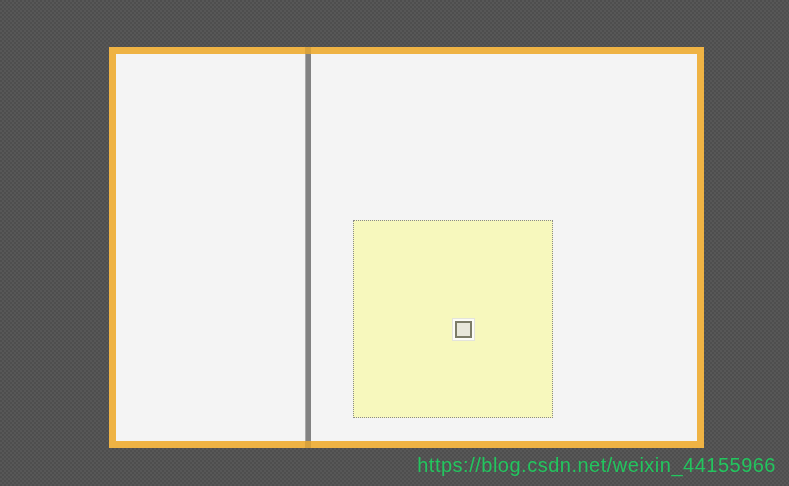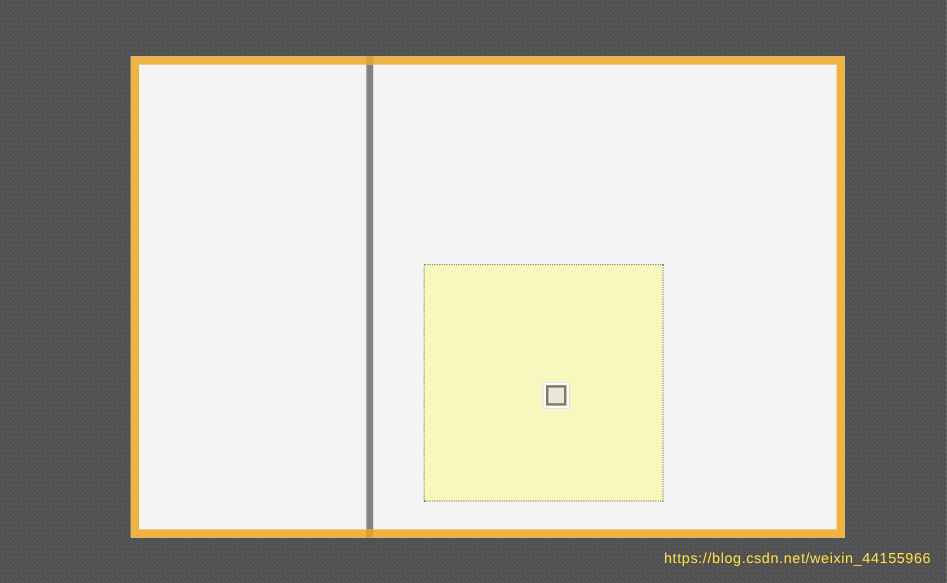--- a/index.html
+++ b/index.html
@@ -47,22 +47,22 @@
     border:1px solid #e4e4dc;
   }
   .small-box-inner{
     position:absolute;left:2px;top:2px;right:2px;bottom:2px;
     box-sizing:border-box;
     border:2px solid #7c7c67;
     background:#e8e7da;
   }
   .watermark{
     position:absolute;right:13px;top:457px;
-    font-size:12px;line-height:16px;
-    color:#fde047;
+    font-size:20px;line-height:16px;
+    color:#22c55e;
     letter-spacing:0.5px;
     white-space:nowrap;
   }
 </style>
 </head>
 <body>
 
 <div class="window-frame"></div>
 
 <div class="panel-left"></div>

